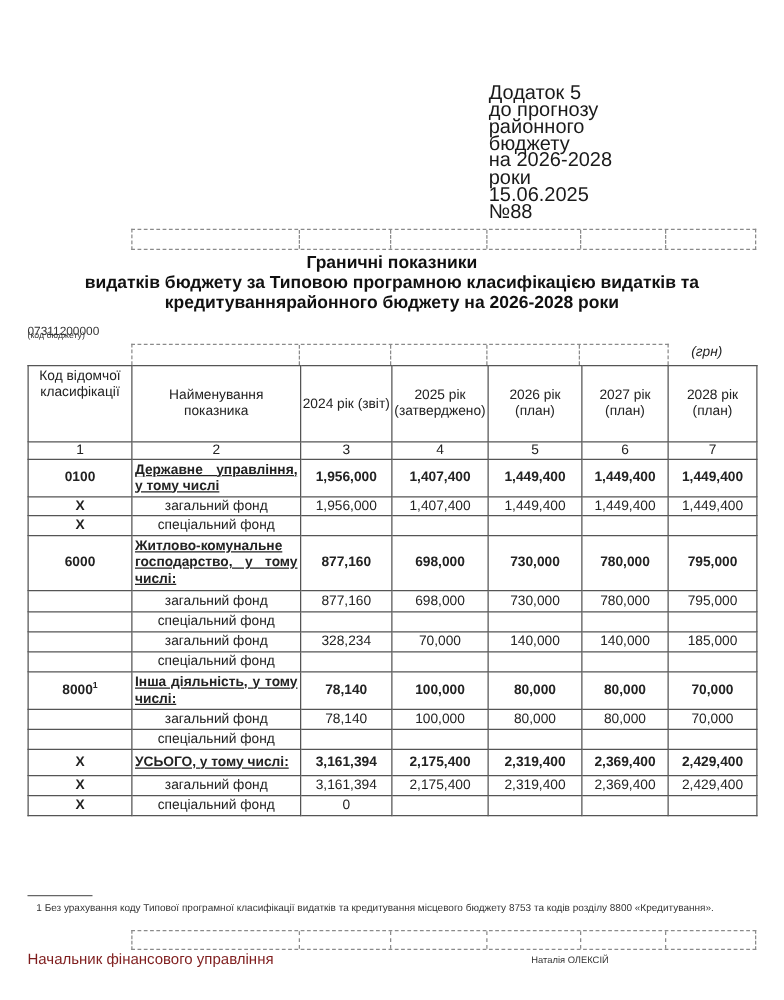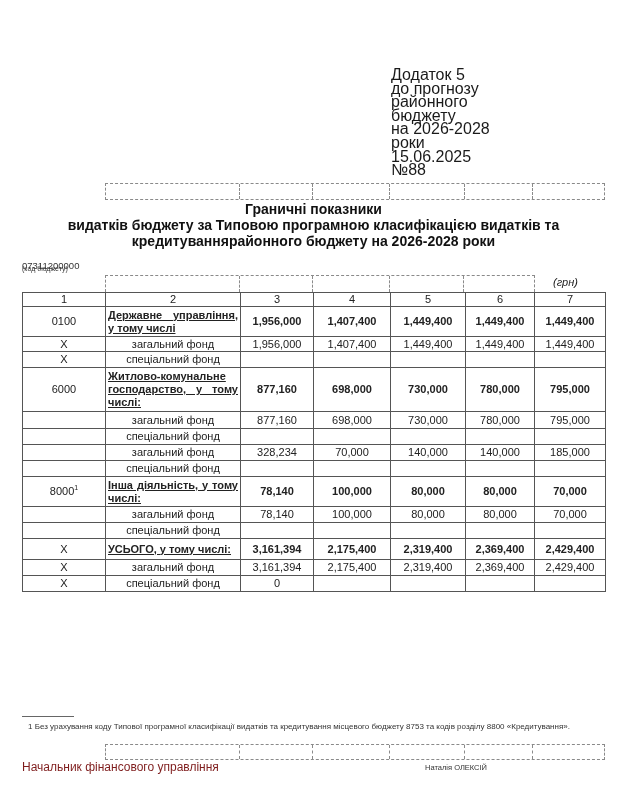--- a/index.html
+++ b/index.html
@@ -26,30 +26,30 @@
 
   table.main {
     position: absolute; left: 22px; top: 292px; border-collapse: collapse;
     table-layout: fixed; width: 583px; font-size: 11px;
   }
   table.main td {
     border: 1px solid #555; padding: 0 2px; vertical-align: middle; line-height: 13px;
     color: #222;
   }
   table.main td.num { text-align: center; }
-  table.main td.ctr { text-align: center; }
+  table.main td.ctr { text-align: center; font-weight: bold; }
   table.main td.name { text-align: center; padding-left: 2px; }
   table.main tr.bold td.name { font-weight: bold; text-align: justify; text-decoration: underline; }
   table.main tr.bold td.num { font-weight: bold; }
   table.main tr.hdr td { text-align: center; vertical-align: middle; }
   table.main tr.hdr td.top { vertical-align: top; padding-top: 2px; }
   sup { font-size: 7px; line-height: 0; }
 
   .fn-line { left: 22px; top: 716px; width: 52px; height: 0; border-top: 1px solid #666; }
-  .footnote { left: 28px; top: 722px; font-size: 8px; line-height: 10px; color: #333; width: 560px; }
+  .footnote { left: 11px; top: 722px; font-size: 8px; line-height: 10px; color: #333; width: 560px; text-align: right; }
   .sign-title { left: 22px; top: 760px; font-size: 12px; color: #7f1d1d; }
   .sign-name { left: 425px; top: 763px; font-size: 7.5px; color: #333; }
 </style>
 </head>
 <body>
 
 <div class="abs appendix">
   <div>Додаток 5</div>
   <div>до прогнозу</div>
   <div>районного</div>
@@ -89,20 +89,29 @@
   <colgroup>
     <col style="width:83px">
       <col style="width:135px">
       <col style="width:73px">
       <col style="width:77px">
       <col style="width:75px">
       <col style="width:69px">
       <col style="width:71px">
   </colgroup>
   <tbody id="tbody">
+    <tr class="hdr" style="height:61px">
+      <td class="top">Код відомчої класифікації</td>
+      <td>Найменування показника</td>
+      <td style="padding:0;">2024 рік (звіт)</td>
+      <td style="padding:0;">2025 рік (затверджено)</td>
+      <td>2026 рік (план)</td>
+      <td>2027 рік (план)</td>
+      <td>2028 рік (план)</td>
+    </tr>
     <tr class="hdr" style="height:13px">
       <td>1</td>
       <td>2</td>
       <td>3</td>
       <td>4</td>
       <td>5</td>
       <td>6</td>
       <td>7</td>
     </tr>
   <tr class="bold" style="height: 30px;">

